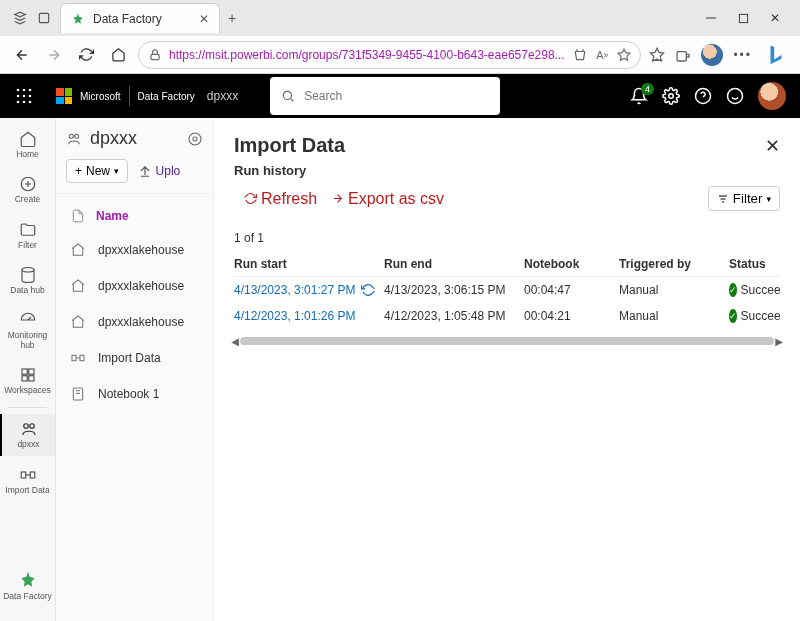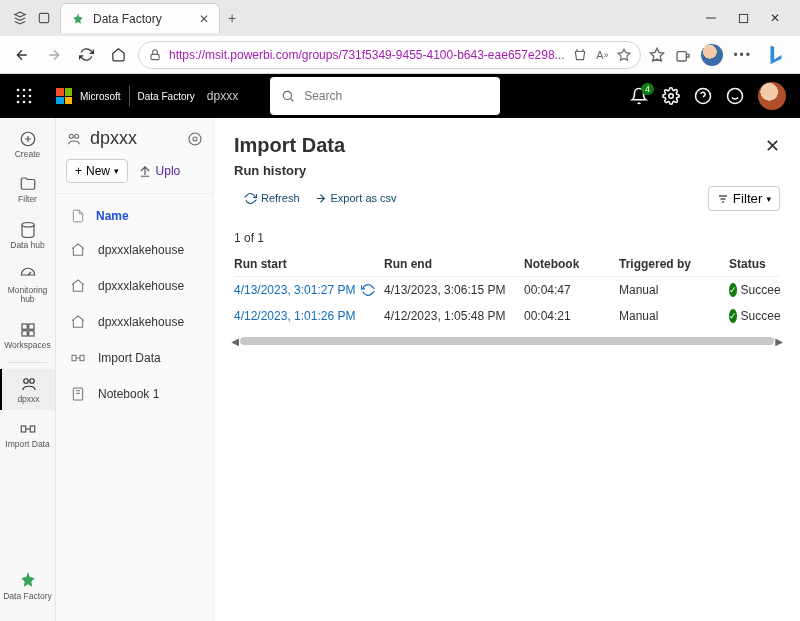--- a/index.html
+++ b/index.html
@@ -51,32 +51,32 @@
   .rail-bottom { margin-top:auto; padding-bottom:20px; width:100%;}
 
   
   .wscol { width:158px; background:#fafafa; border-right:1px solid #eee; display:flex; flex-direction:column;}
   .wshead { display:flex; align-items:center; padding:10px 10px 4px; gap:8px;}
   .wsname { font-size:18px; font-weight:400; color:#333;}
   .wstoolbar { display:flex; align-items:center; gap:10px; padding:6px 10px 10px;}
   .new-btn { display:flex; align-items:center; gap:4px; border:1px solid #ccc; background:#fff; border-radius:4px; padding:4px 8px; font-size:12px; cursor:pointer;}
   .upload-lbl { display:flex; align-items:center; gap:4px; color:#4c1d95; font-size:12px;}
   .wslist { border-top:1px solid #eee; padding-top:6px;}
-  .wscolhead { display:flex; align-items:center; gap:10px; padding:8px 14px; font-size:12px; font-weight:600; color:#1d4ed8;}
+  .wscolhead { display:flex; align-items:center; gap:10px; padding:8px 14px; font-size:12px; font-weight:600; color:#a21caf;}
   .wsitem { display:flex; align-items:center; gap:12px; padding:10px 14px; font-size:12px; color:#333; cursor:pointer;}
   .icon16 { width:16px; height:16px; display:inline-flex; align-items:center; justify-content:center; color:#666; flex-shrink:0;}
 
   
   .panel { flex:1; background:#fff; display:flex; flex-direction:column; }
   .panel-head { display:flex; align-items:center; padding:16px 20px 6px;}
   .panel-title { font-size:20px; font-weight:600;}
   .close-btn { margin-left:auto; font-size:18px; color:#333; cursor:pointer;}
   .subhead { font-size:13px; font-weight:600; padding: 0 20px 4px;}
   .toolbar-row { display:flex; align-items:center; padding:4px 20px 10px; gap:14px;}
-  .tool-link { display:flex; gap:4px; font-size:11px; color:#0c4a6e; cursor:pointer;}
+  .tool-link { display:flex; align-items:center; gap:4px; font-size:16px; color:#b91c1c; cursor:pointer;}
   .filter-btn { margin-left:auto; display:flex; align-items:center; gap:4px; border:1px solid #ccc; background:#fff; border-radius:4px; padding:4px 8px; cursor:pointer;}
   .count-lbl { padding: 10px 20px 6px; font-size:12px; color:#333;}
   .table { padding:0 20px;}
   .trow { display:grid; grid-template-columns: 150px 140px 95px 110px 1fr; align-items:center; height:26px; font-size:12px;}
   .thead { font-weight:600; color:#323130; border-bottom:1px solid #eee;}
   .trow.body { color:#323130;}
   .link { color:#0f6cbd; cursor:pointer;}
   .runstart { display:flex; align-items:center; gap:6px;}
   .status-cell { display:flex; align-items:center; gap:4px; white-space:nowrap; overflow:hidden;}
   .ok-dot { width:14px; height:14px; border-radius:50%; background:#107c10; display:flex; align-items:center; justify-content:center; color:#fff; font-size:9px;}
@@ -253,20 +253,26 @@
       </span>
     <span class="avatar-app"></span>
   </div>
 </div>
 
 <div class="main">
 
   <div class="rail">
     <div class="rail-item">
       <svg width="18" height="18" viewBox="0 0 24 24" fill="none" stroke="#555" stroke-width="1.6">
+          <path d="M3 10l9-7 9 7v10a2 2 0 01-2 2H5a2 2 0 01-2-2z"></path>
+        </svg>
+      <span class="rail-label">Home</span>
+    </div>
+    <div class="rail-item">
+      <svg width="18" height="18" viewBox="0 0 24 24" fill="none" stroke="#555" stroke-width="1.6">
           <circle cx="12" cy="12" r="9"></circle>
           <path d="M12 8v8M8 12h8"></path>
         </svg>
       <span class="rail-label">Create</span>
     </div>
     <div class="rail-item">
       <svg width="18" height="18" viewBox="0 0 24 24" fill="none" stroke="#555" stroke-width="1.6">
           <path d="M3 6a2 2 0 012-2h4l2 2h8a2 2 0 012 2v9a2 2 0 01-2 2H5a2 2 0 01-2-2z"></path>
         </svg>
       <span class="rail-label">Filter</span>

